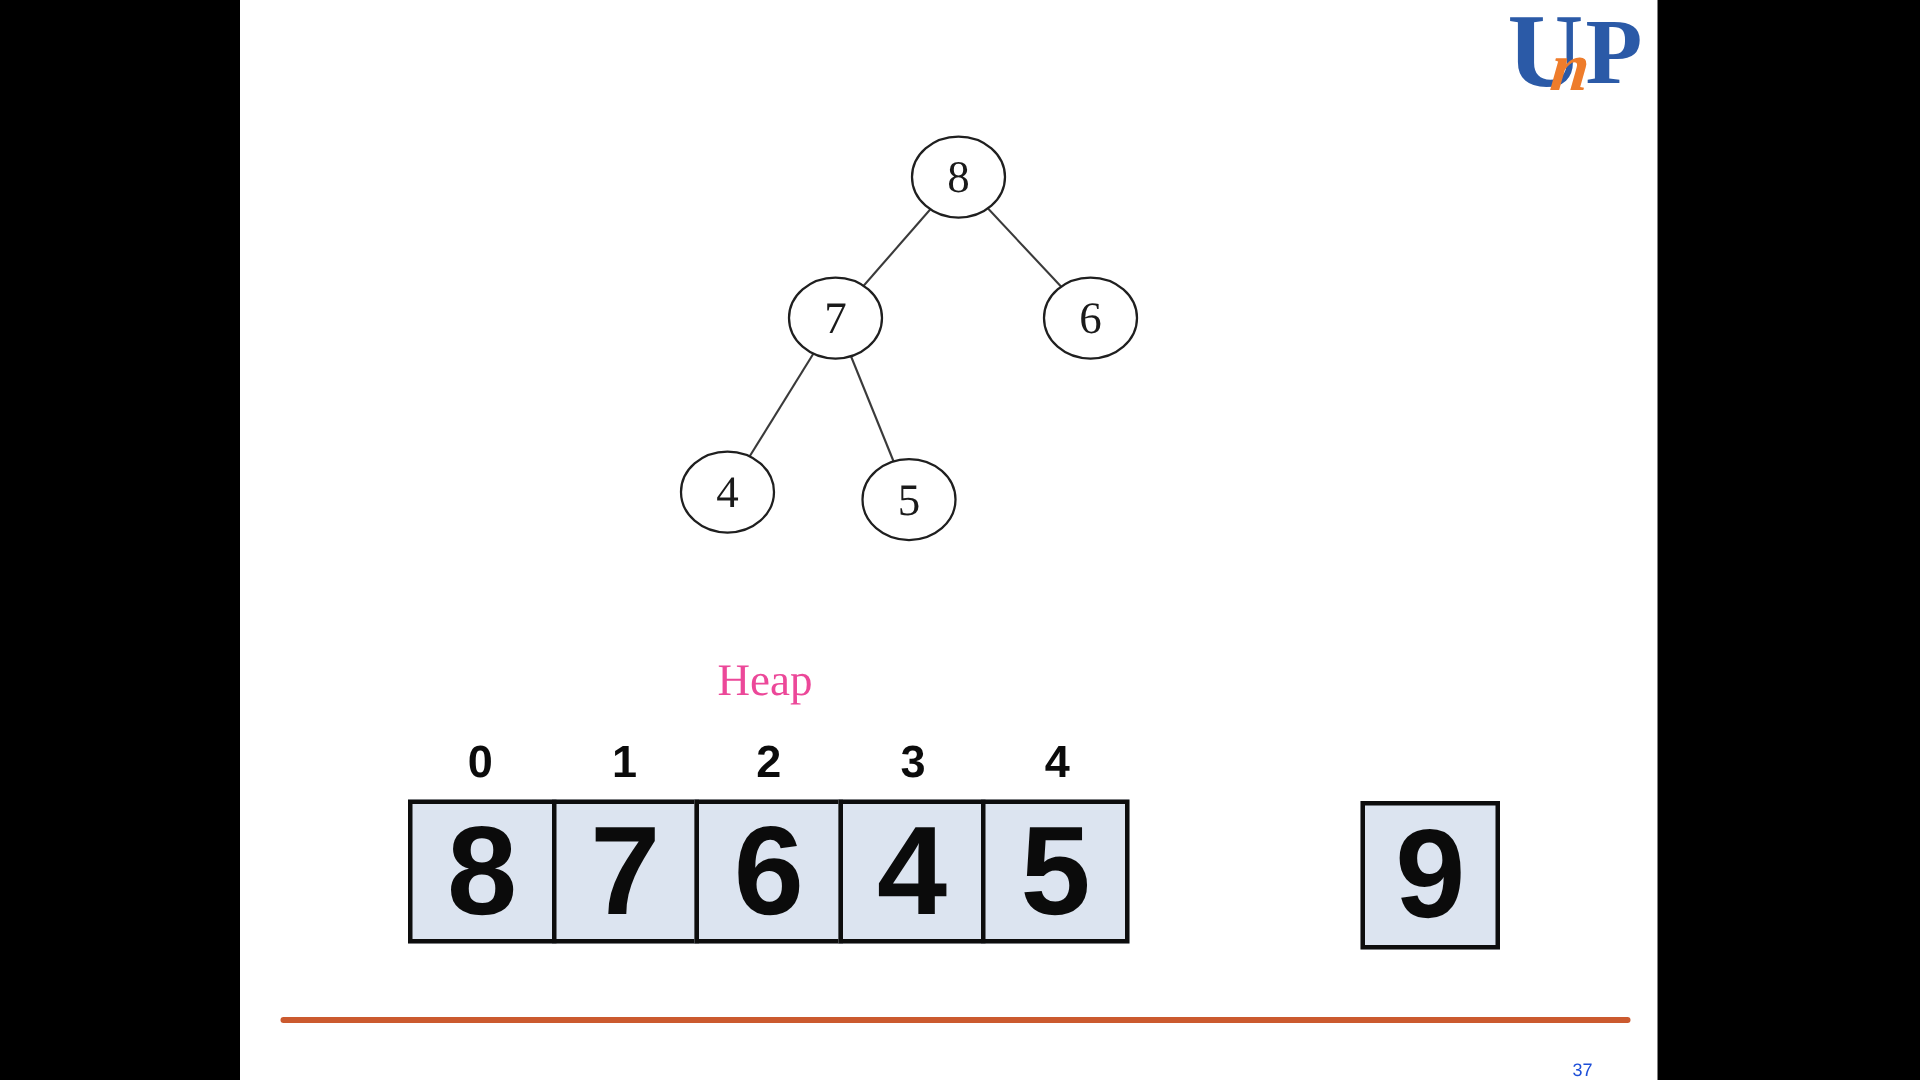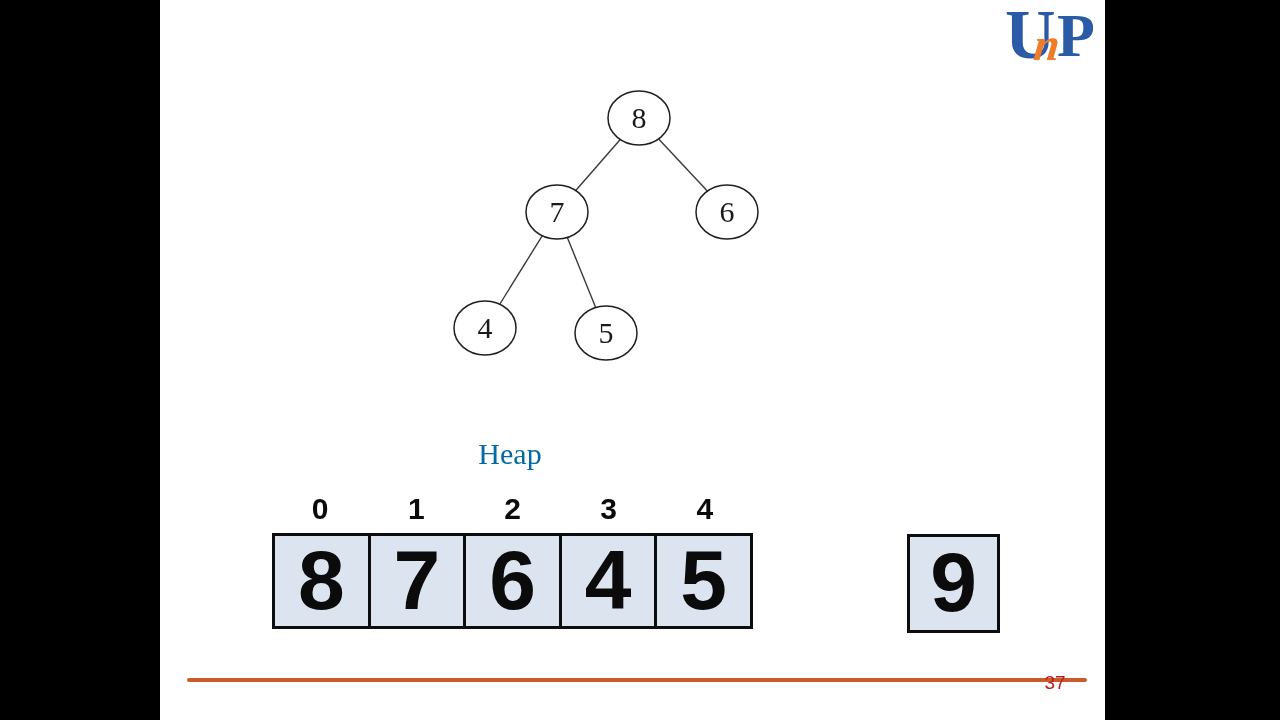--- a/index.html
+++ b/index.html
@@ -40,21 +40,21 @@
   
   #tree-svg { left: 260px; top: 60px; }
   #tree-svg text {
     font-family: "Liberation Serif", serif;
     font-size: 30px; fill: #1a1a1a;
   }
 
   
   .serif-label {
     font-family: "Liberation Serif", serif;
-    font-size: 30px; color: #0369a1; white-space: nowrap;
+    font-size: 30px; color: #ec4899; white-space: nowrap;
   }
   #heap-label { left: 260px; top: 437px; width: 180px; text-align: center; }
   #sorted-label { left: 718px; top: 437px; }
 
   
   #heap-indices {
     left: 112px; top: 492px; width: 481px; height: 34px;
     display: flex;
   }
   #heap-indices .idx {
@@ -84,22 +84,22 @@
     flex: none; width: 87px; height: 91px; margin-left: -3px;
   }
   #sorted-cells .cell:first-child { margin-left: 0; }
 
   
   #divider {
     left: 27px; top: 678px; width: 900px; height: 4px;
     border-radius: 2px;
   }
   #page-number {
-    left: 880px; top: 672px; width: 30px;
-    font-size: 19px; color: #b91c1c; text-align: center;
+    left: 880px; top: 706px; width: 30px;
+    font-size: 12px; color: #1d4ed8; text-align: center;
   }
 </style>
 </head>
 <body>
 
 <div id="slide" class="abs">
 
   <div id="logo" class="abs">
     <span class="logo-u">U</span>
     <span class="logo-n">n</span>

